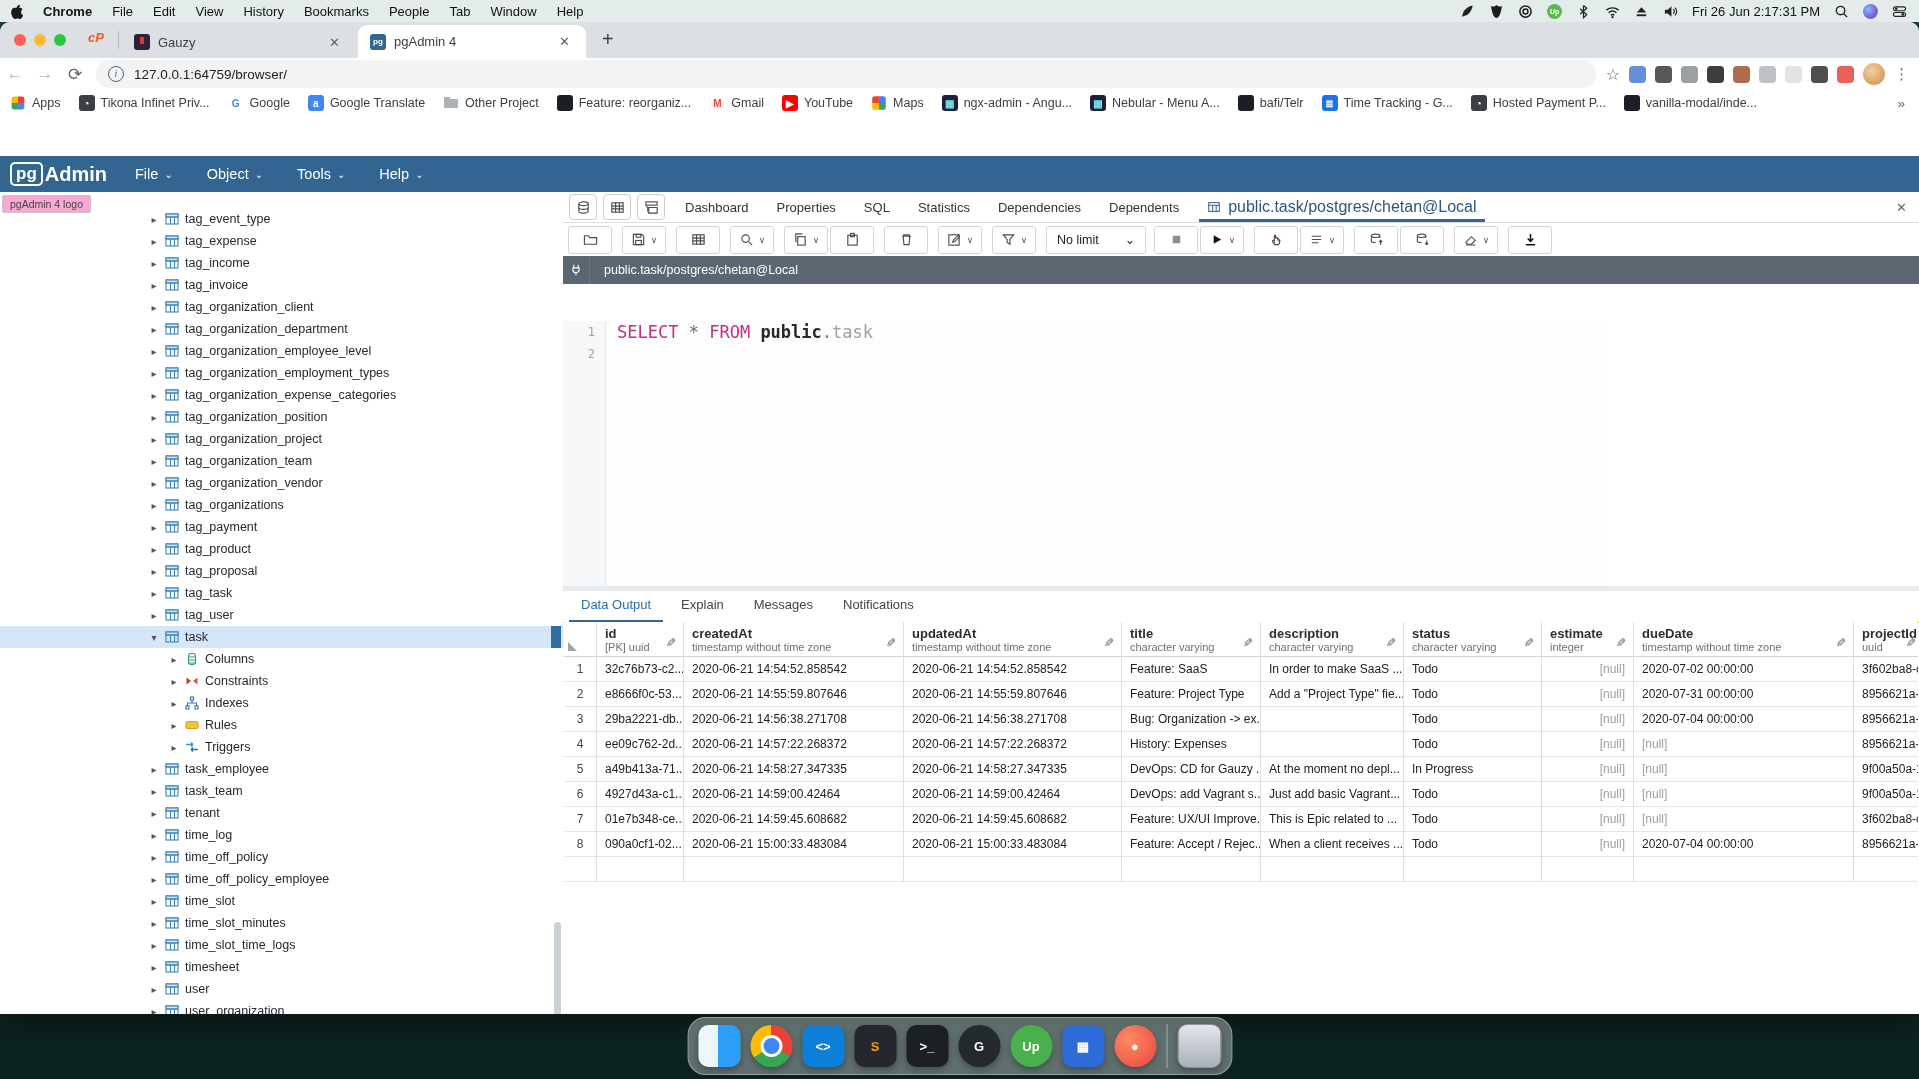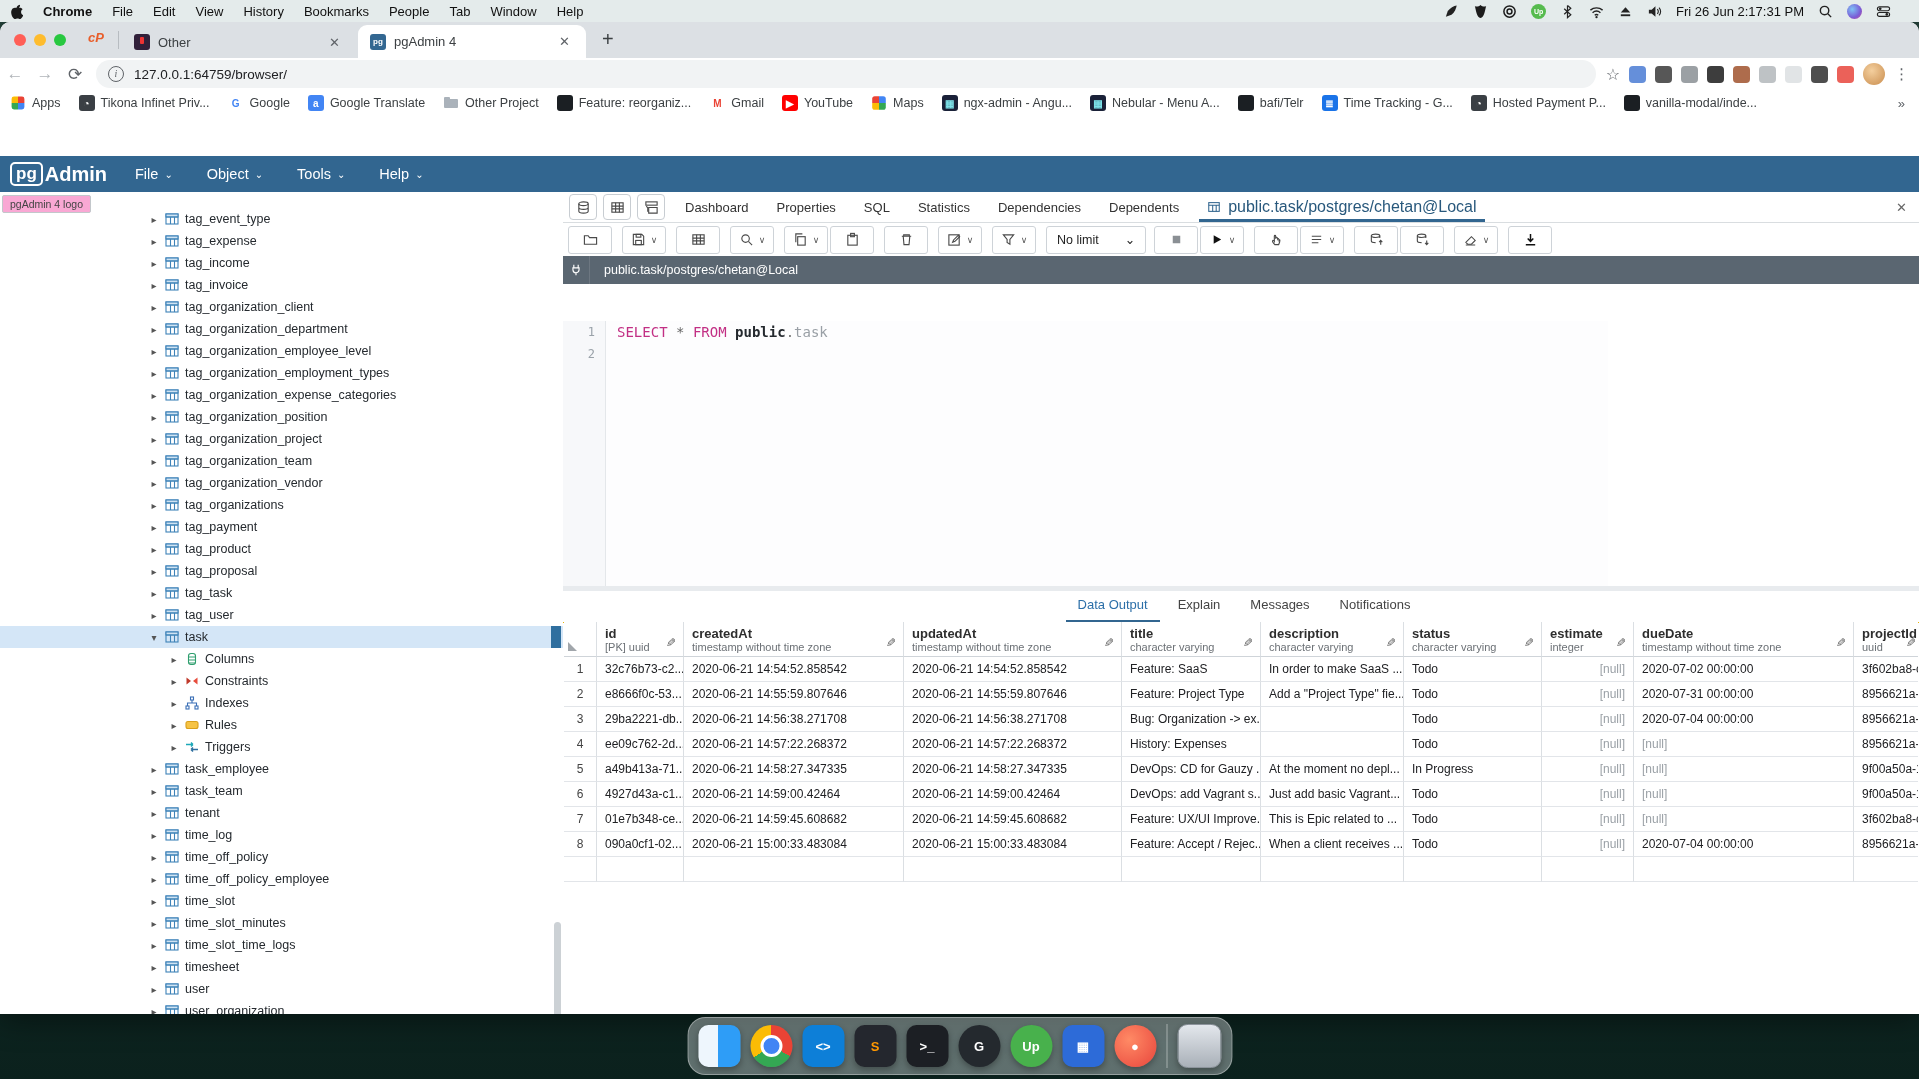--- a/index.html
+++ b/index.html
@@ -7,21 +7,21 @@
        font-family:"Liberation Sans",sans-serif;
        background:linear-gradient(180deg,#24423a 0%,#16332c 55%,#0b211d 100%);}
   .abs{position:absolute;}
   .flex{display:flex;align-items:center;}
   svg{display:block;}
   
   #menubar{left:0;top:0;width:1919px;height:22px;background:rgba(236,242,243,.96);
     font-size:13px;color:#111;display:flex;align-items:center;z-index:50;}
   #menubar .mitem{padding:0 10px;}
   #menubar .appname{font-weight:bold;}
-  #mb-right{margin-left:auto;display:flex;align-items:center;gap:14px;padding-right:28px;}
+  #mb-right{margin-left:auto;display:flex;align-items:center;gap:14px;padding-right:12px;}
   #mb-right .sic svg{width:15px;height:15px;}
   .upbadge{width:15px;height:15px;border-radius:50%;background:#56bb4e;color:#fff;
     font-size:7px;font-weight:bold;display:flex;align-items:center;justify-content:center;}
   .siri{width:15px;height:15px;border-radius:50%;
     background:radial-gradient(circle at 35% 35%,#7ec2f5,#7a5cd6 60%,#d6508e);}
   #clock{font-size:13px;}
   
   #window{left:0;top:22px;width:1919px;height:992px;background:#fff;border-radius:10px 10px 0 0;
     overflow:hidden;box-shadow:0 6px 30px rgba(0,0,0,.45);}
   #tabstrip{left:0;top:0;width:100%;height:36px;background:#dce0e4;}
@@ -120,30 +120,30 @@
   .edtab.on::after{content:"";position:absolute;left:0;bottom:-1px;width:100%;height:3px;background:#326690;}
   
   #scratch{position:absolute;left:1045px;top:92px;width:311px;height:302px;border-left:1px solid #ccd1d5;}
   #scratch .shead{height:37px;display:flex;align-items:center;border-bottom:1px solid #eceff1;
     font-size:13px;color:#333;padding:0 12px;justify-content:space-between;}
   
   #editor{position:absolute;left:0;top:129px;width:1045px;height:265px;background:#fdfdfe;}
   #gutter{position:absolute;left:0;top:0;width:42px;height:100%;background:#f7f8fa;border-right:1px solid #e4e7ea;}
   .lnum{height:22px;line-height:22px;text-align:right;padding-right:10px;color:#9aa2a9;
     font-family:"DejaVu Sans Mono",monospace;font-size:12px;}
-  #code{position:absolute;left:54px;top:0;font-family:"DejaVu Sans Mono",monospace;font-size:14px;line-height:22px;}
+  #code{position:absolute;left:54px;top:0;font-family:"DejaVu Sans Mono",monospace;font-size:17px;line-height:22px;}
   .tk-kw{color:#c22f84;}
   .tk-op{color:#666;}
   .tk-id{color:#24292e;font-weight:bold;}
   .tk-pu{color:#777;}
   .tk-dim{color:#9aa0a6;}
   
   #splitter{position:absolute;left:0;top:394px;width:100%;height:5px;background:#e8ebee;}
   #outtabs{position:absolute;left:0;top:399px;width:100%;height:31px;border-bottom:1px solid #eab308;
-    display:flex;align-items:flex-end;justify-content:center;}
+    display:flex;align-items:flex-end;}
   
   #grid{position:absolute;left:1px;top:430px;width:1354px;height:392px;overflow:hidden;}
   .grow{display:flex;}
   .gcell{box-sizing:border-box;border-right:1px solid #dbdfe3;border-bottom:1px solid #e2e5e9;
     font-size:12px;color:#202124;padding:0 8px;display:flex;align-items:center;overflow:hidden;
     white-space:nowrap;background:#fff;}
   .gcell.null{color:#9aa0a6;}
   .gcell.num{justify-content:center;color:#444;padding:0 2px;}
   .gcell.right{justify-content:flex-end;}
   .ghead{height:35px;border-bottom:1px solid #cfd4d9;background:#fff;position:relative;
@@ -246,21 +246,21 @@
   <div id="tabstrip" class="abs">
     <div class="abs flex" style="left:14px;top:12px;gap:8px;">
       <span class="tl" style="background:#ff5f57;"></span>
       <span class="tl" style="background:#febc2e;"></span>
       <span class="tl" style="background:#28c840;"></span>
     </div>
     <div class="abs" style="left:88px;top:8px;font-size:13px;font-weight:bold;font-style:italic;color:#e85d2a;">cP</div>
     <div class="abs" style="left:118px;top:9px;width:1px;height:18px;background:#b7bcc1;"></div>
     <div class="abs flex tab" style="left:124px;top:4px;width:230px;height:32px;padding:0 10px;box-sizing:border-box;">
       <span class="fav fav-gz"></span>
-      <span>Other</span>
+      <span>Gauzy</span>
       <span class="tabx">✕</span>
     </div>
     <div id="tab-active" class="abs flex tab" style="left:358px;top:3px;width:228px;height:33px;padding:0 12px;box-sizing:border-box;">
       <span class="fav fav-pg">pg</span>
       <span>pgAdmin 4</span>
       <span class="tabx">✕</span>
     </div>
     <div id="newtab" class="abs" style="left:602px;top:6px;">+</div>
   </div>
 

